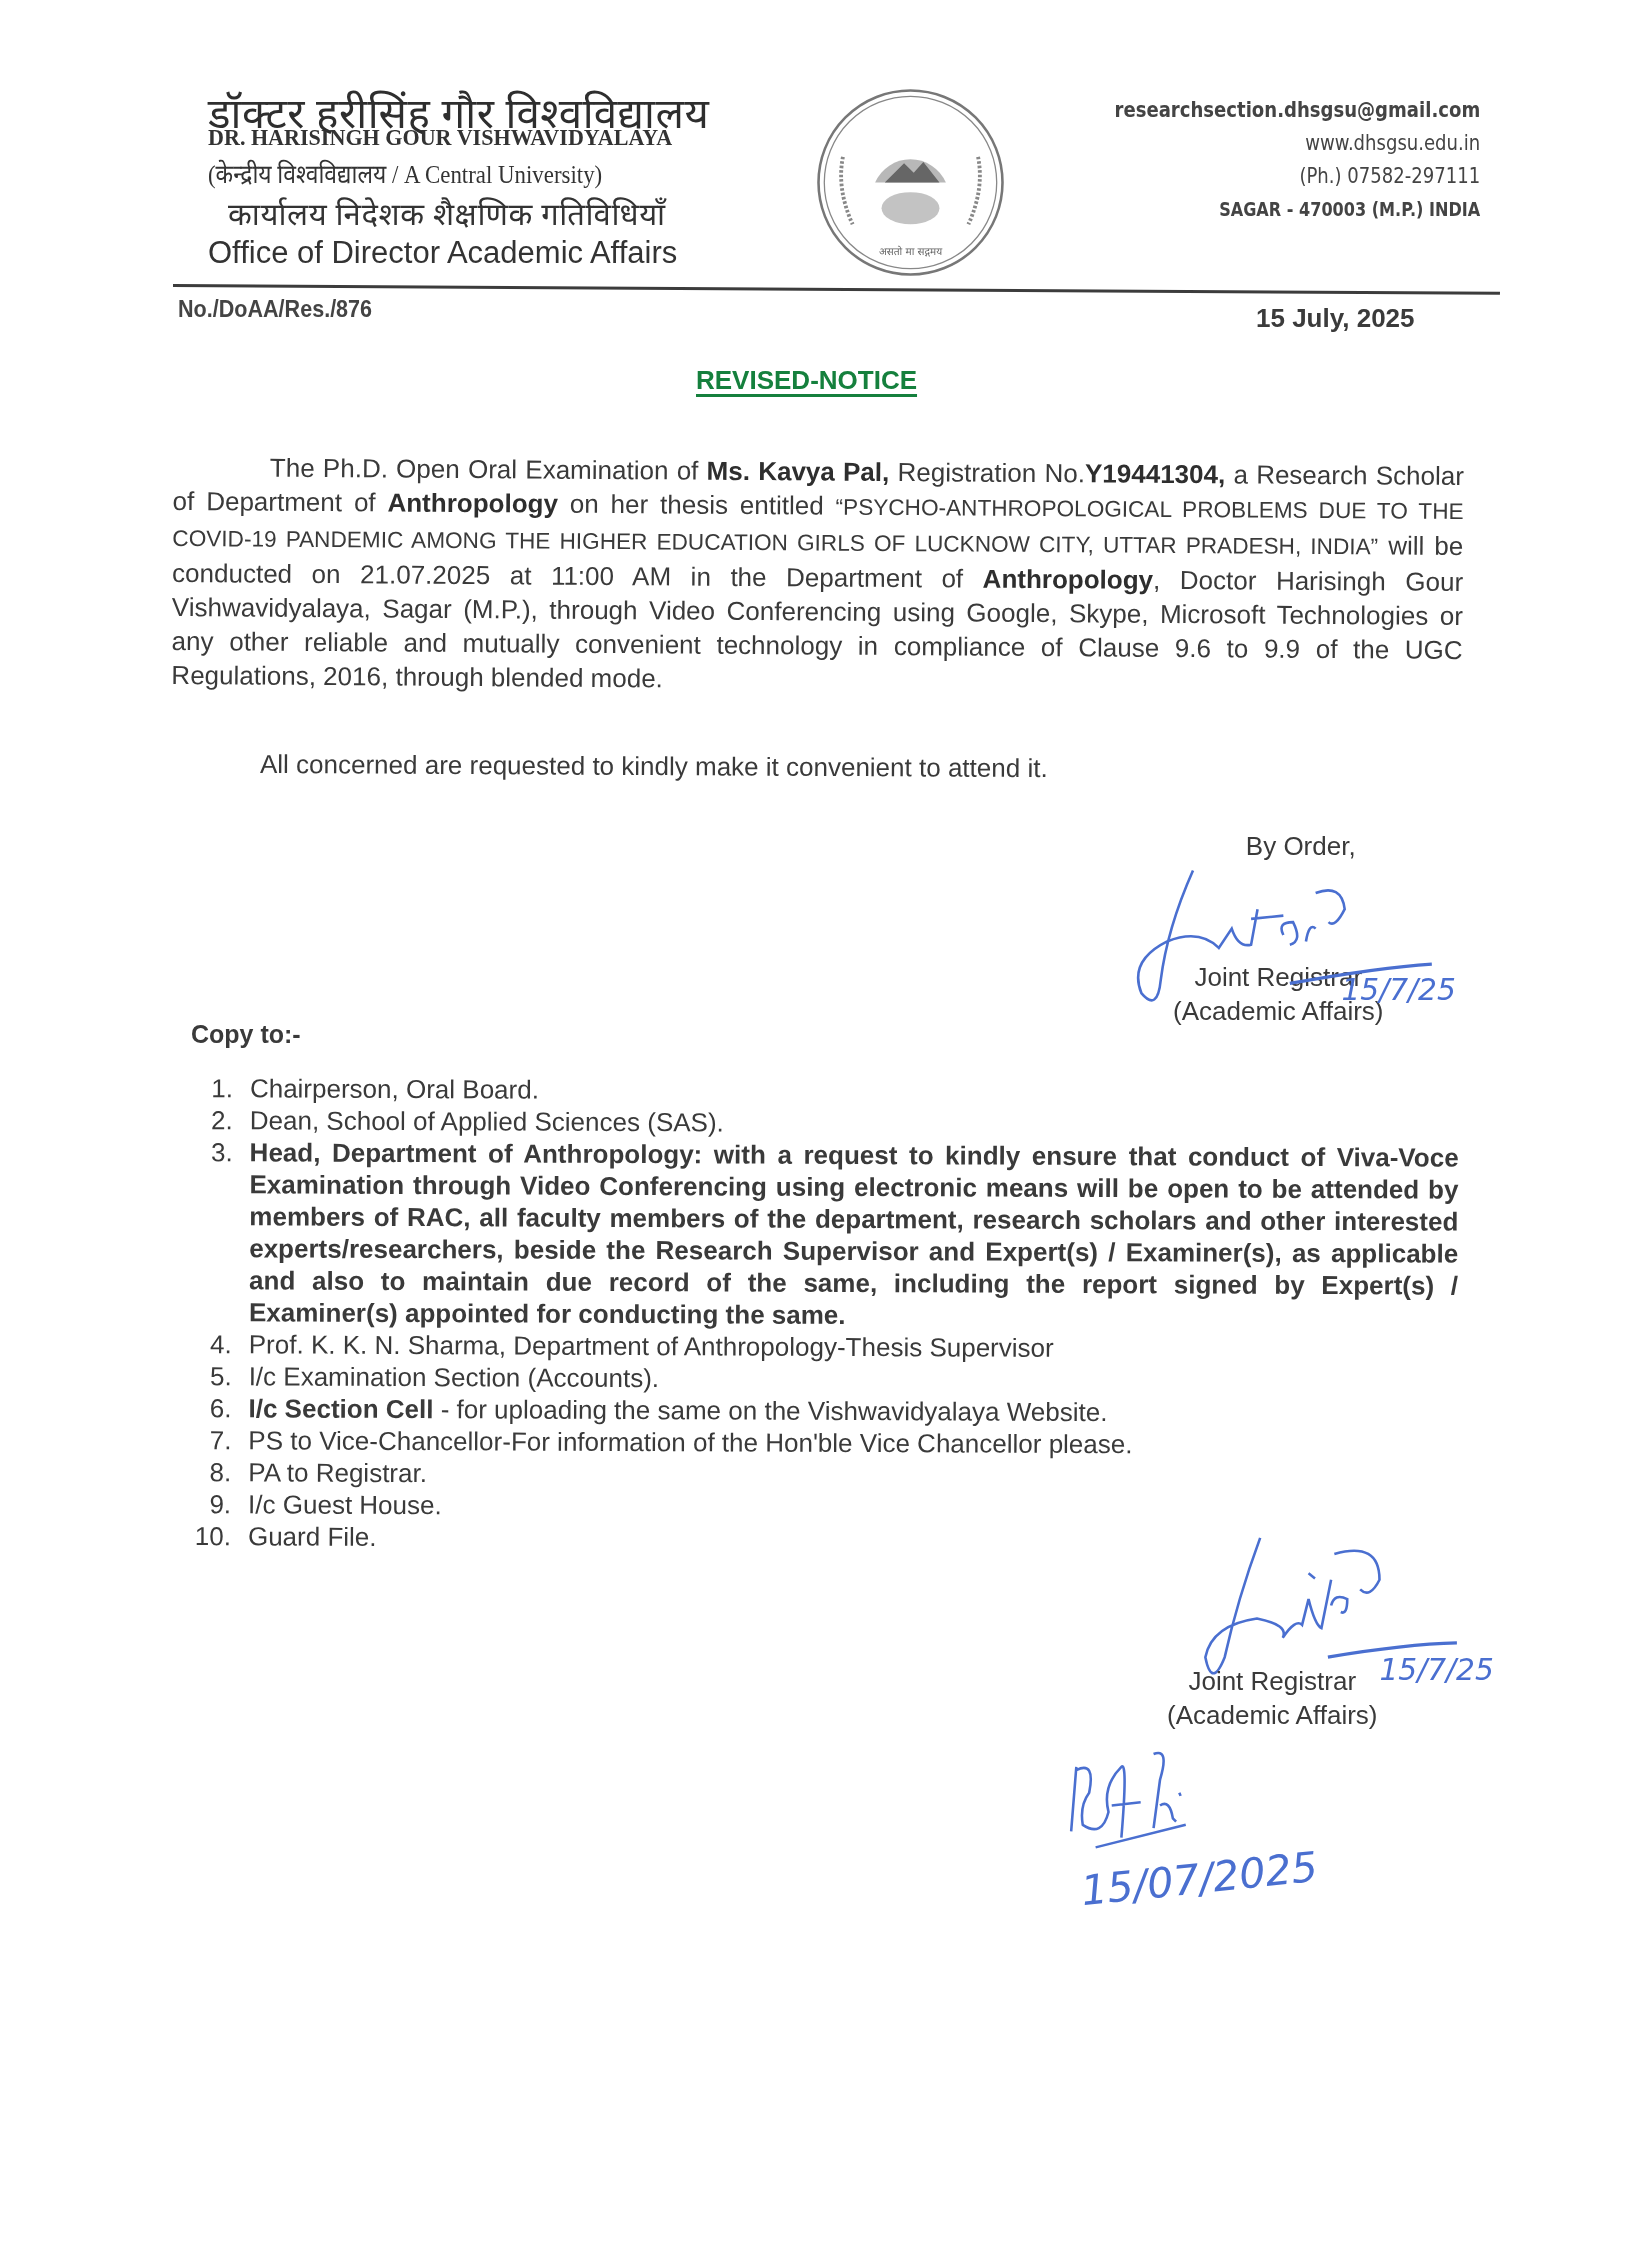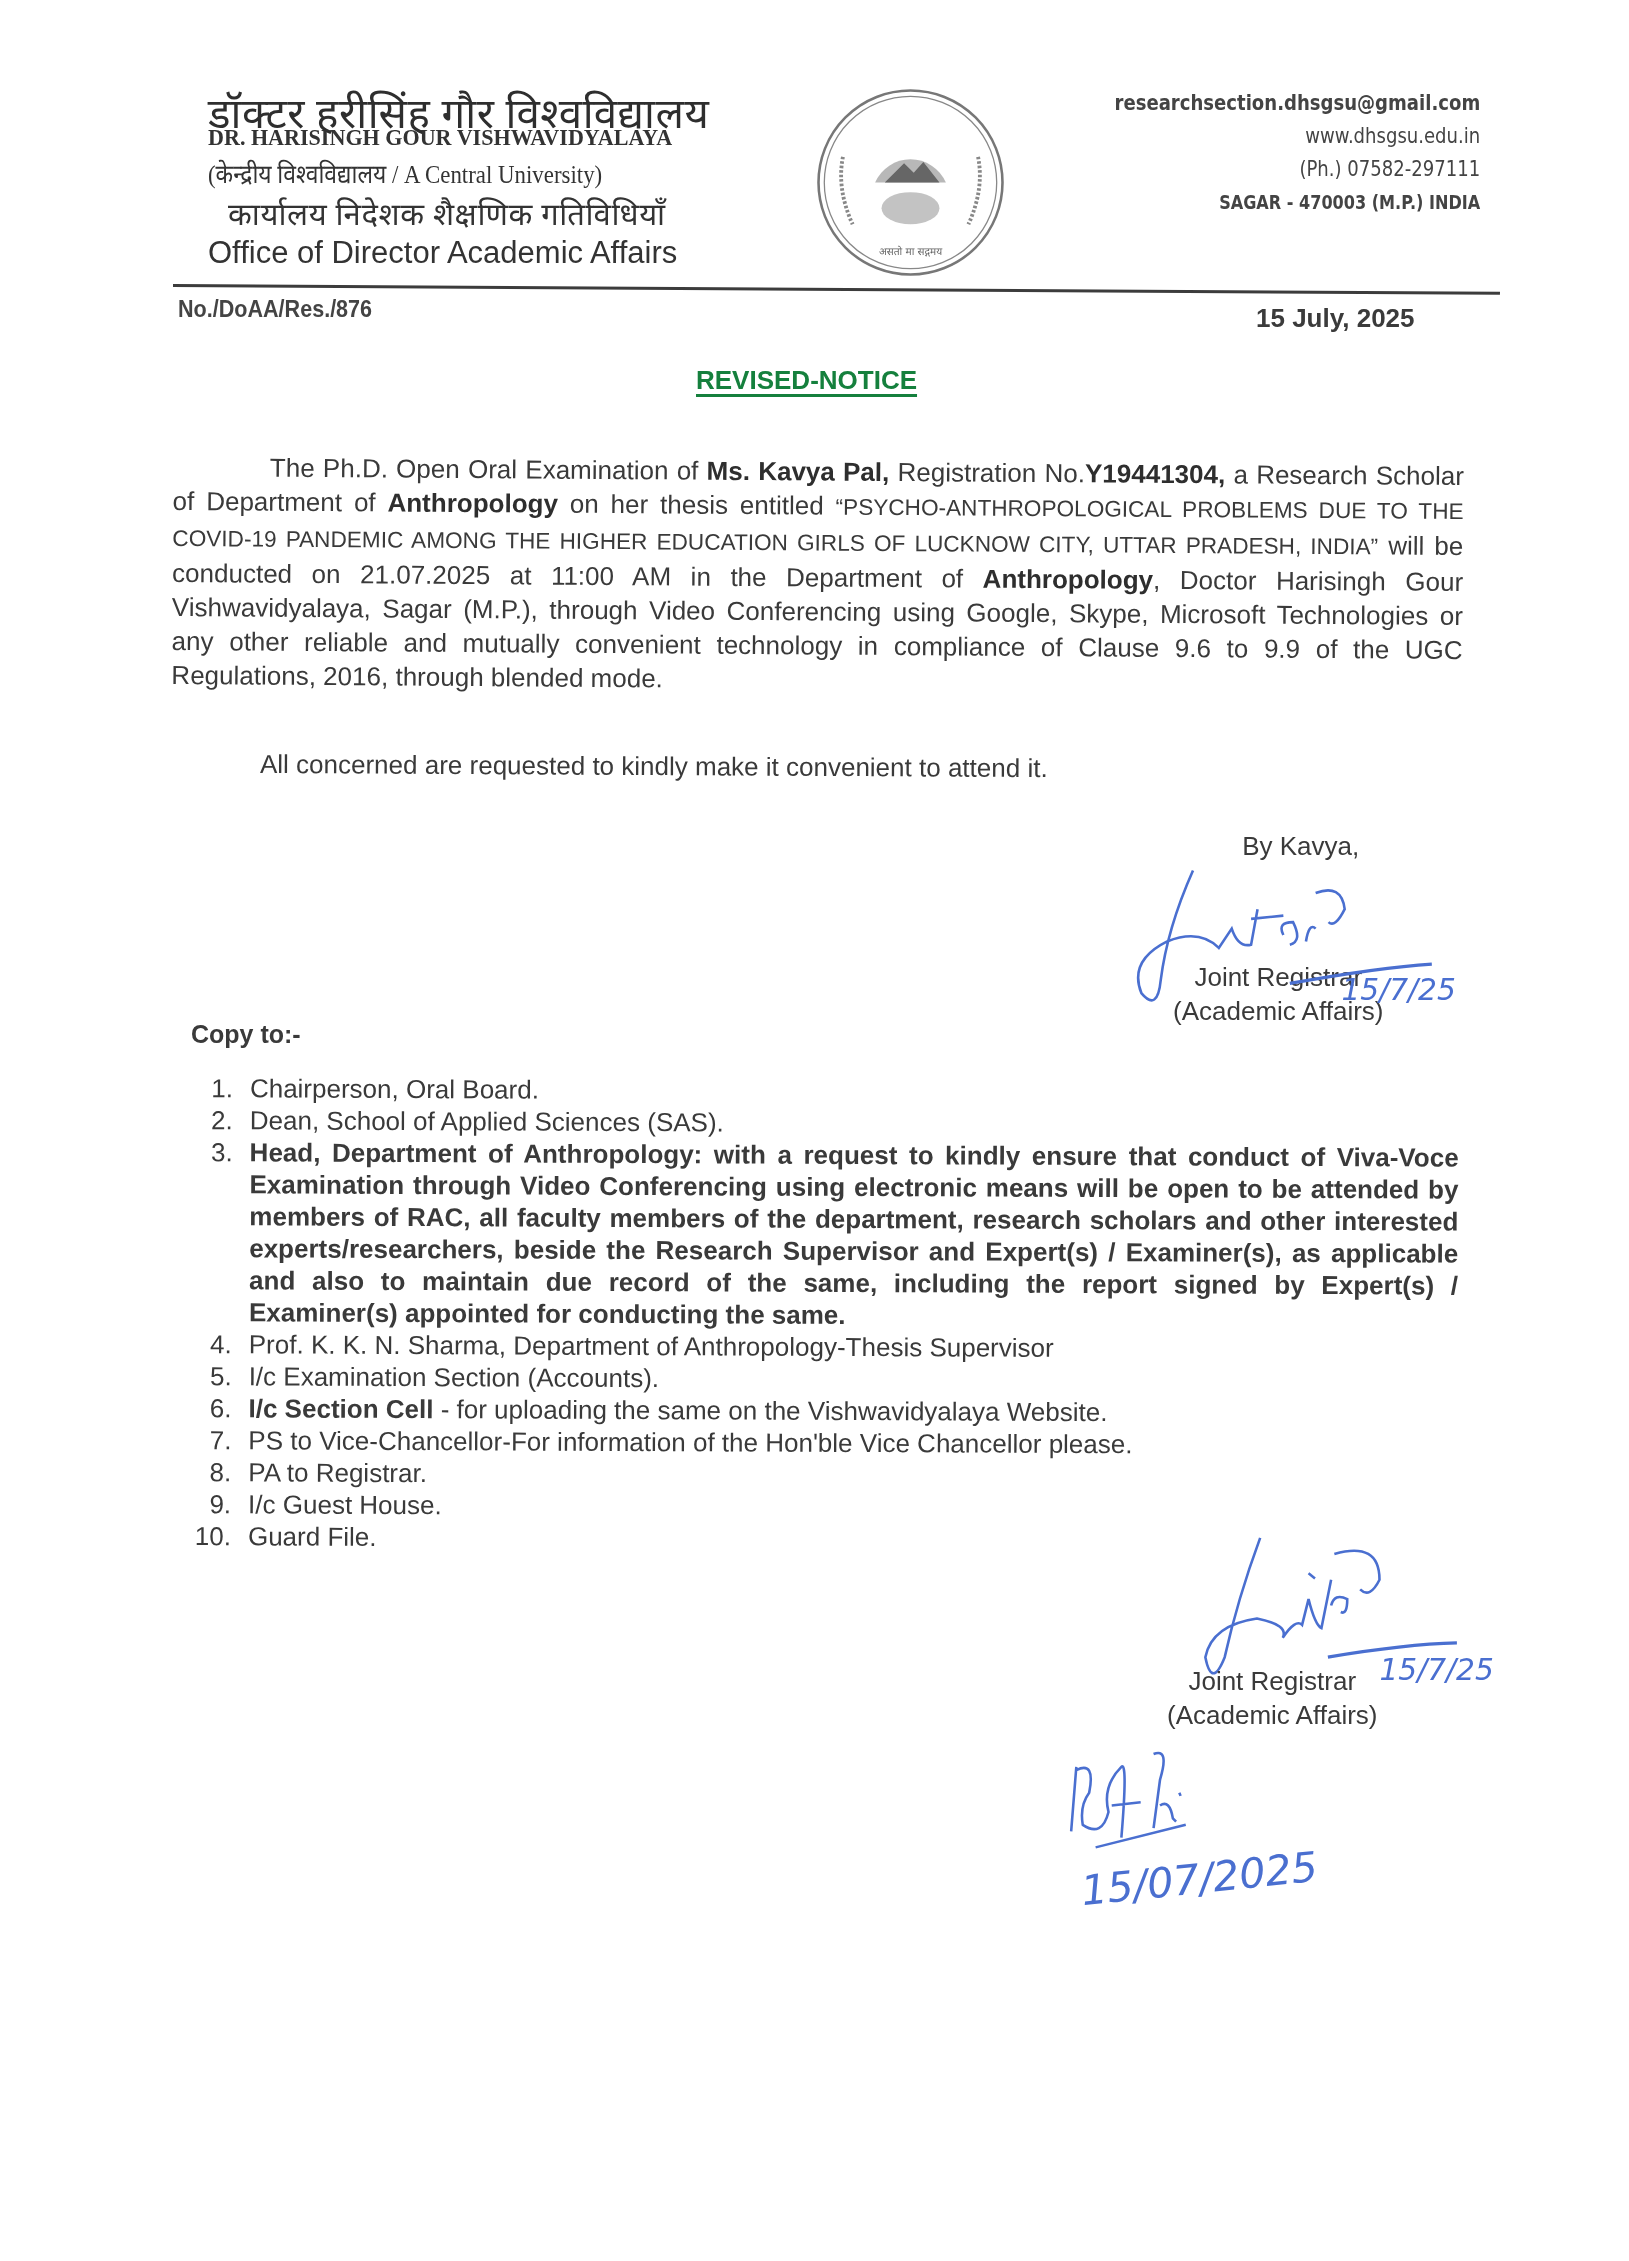--- a/index.html
+++ b/index.html
@@ -9,21 +9,21 @@
   }
   .abs { position: absolute; }
 
   
   .hindi-title { left: 208px; top: 83px; font-family: "Liberation Serif", serif; font-size: 42px; color: #2e2e2e; letter-spacing: 0.6px; }
   .eng-title { left: 208px; top: 124px; font-family: "Liberation Serif", serif; font-weight: bold; font-size: 24px; color: #333; transform: scaleX(0.92); transform-origin: left; }
   .central { left: 208px; top: 155px; font-family: "Liberation Serif", serif; font-size: 26px; color: #333; transform: scaleX(0.88); transform-origin: left; }
   .office-hindi { left: 208px; top: 192px; font-family: "Liberation Serif", serif; font-size: 31px; color: #333; letter-spacing: 0.6px; margin-left: 20px; }
   .office-eng { left: 208px; top: 235px; font-size: 31px; color: #333; }
 
-  .contact { right: 150px; top: 87px; text-align: right; font-family: "DejaVu Sans", sans-serif; color: #444; }
+  .contact { right: 150px; top: 94px; text-align: right; font-family: "DejaVu Sans", sans-serif; color: #444; }
   .contact div { font-size: 21px; line-height: 33px; transform: scaleX(0.86); transform-origin: right; }
   .contact .bold { font-weight: bold; }
   .contact .addr { font-size: 18.7px; }
 
   .seal { left: 814px; top: 86px; width: 193px; height: 193px; }
 
   .rule { left: 173px; top: 284px; width: 1327px; height: 3.2px; background: #3c3c3c; transform: rotate(0.34deg); transform-origin: left; }
 
   .ref-no { left: 178px; top: 295px; font-size: 24.5px; font-weight: bold; color: #444; transform: scaleX(0.88); transform-origin: left; }
   .date { left: 1256px; top: 303px; font-size: 26px; font-weight: bold; color: #3b3b3b; }
@@ -87,21 +87,21 @@
 
 <div class="abs notice-title">REVISED-NOTICE</div>
 
 <div class="abs para">
   <span class="indent"></span><span>The Ph.D. Open Oral Examination of </span><b>Ms. Kavya Pal,</b><span> Registration No.</span><b>Y19441304,</b><span> a Research Scholar of Department of </span><b>Anthropology</b><span> on her thesis entitled </span><span class="thesis">“PSYCHO-ANTHROPOLOGICAL PROBLEMS DUE TO THE COVID-19 PANDEMIC AMONG THE HIGHER EDUCATION GIRLS OF LUCKNOW CITY, UTTAR PRADESH, INDIA”</span><span> will be conducted on 21.07.2025 at 11:00 AM in the Department of </span><b>Anthropology</b><span>, Doctor Harisingh Gour Vishwavidyalaya, Sagar (M.P.), through Video Conferencing using Google, Skype, Microsoft Technologies or any other reliable and mutually convenient technology in compliance of Clause 9.6 to 9.9 of the UGC Regulations, 2016, through blended mode.</span>
 </div>
 
 <div class="abs request">All concerned are requested to kindly make it convenient to attend it.</div>
 
 <div class="abs sig-block">
-  <div class="by-order">By Kavya,</div>
+  <div class="by-order">By Order,</div>
   <div class="jr">Joint Registrar</div>
   <div>(Academic Affairs)</div>
 </div>
 <svg class="sig-svg" style="left:1122px;top:851px;width:426px;height:168px" viewBox="0 0 660 260">
   <path d="M110 30 Q70 120 60 200 Q55 250 30 220 Q10 170 70 140 Q120 120 150 150 L170 120 Q180 150 200 145 L210 90 M200 105 L250 100 M250 130 Q240 110 265 110 Q280 140 260 145 M285 140 Q290 110 300 120 M300 65 Q340 50 345 90 Q330 120 320 110" fill="none" stroke="#4a6fd0" stroke-width="4"></path>
   <path d="M260 205 Q400 180 480 175" fill="none" stroke="#4a6fd0" stroke-width="5"></path>
   <text x="340" y="230" font-size="46" font-style="italic" fill="#4a6fd0" font-family="DejaVu Sans, sans-serif">15/7/25</text>
 </svg>
 
 <div class="abs copy-to">Copy to:-</div>

